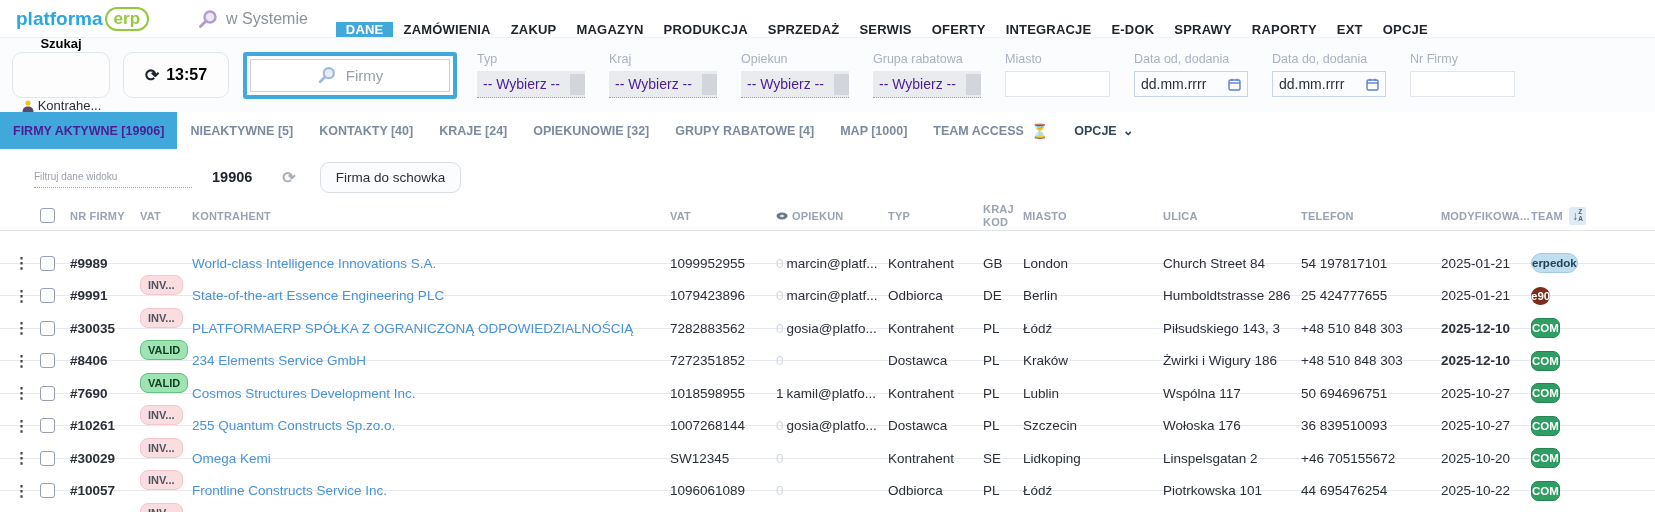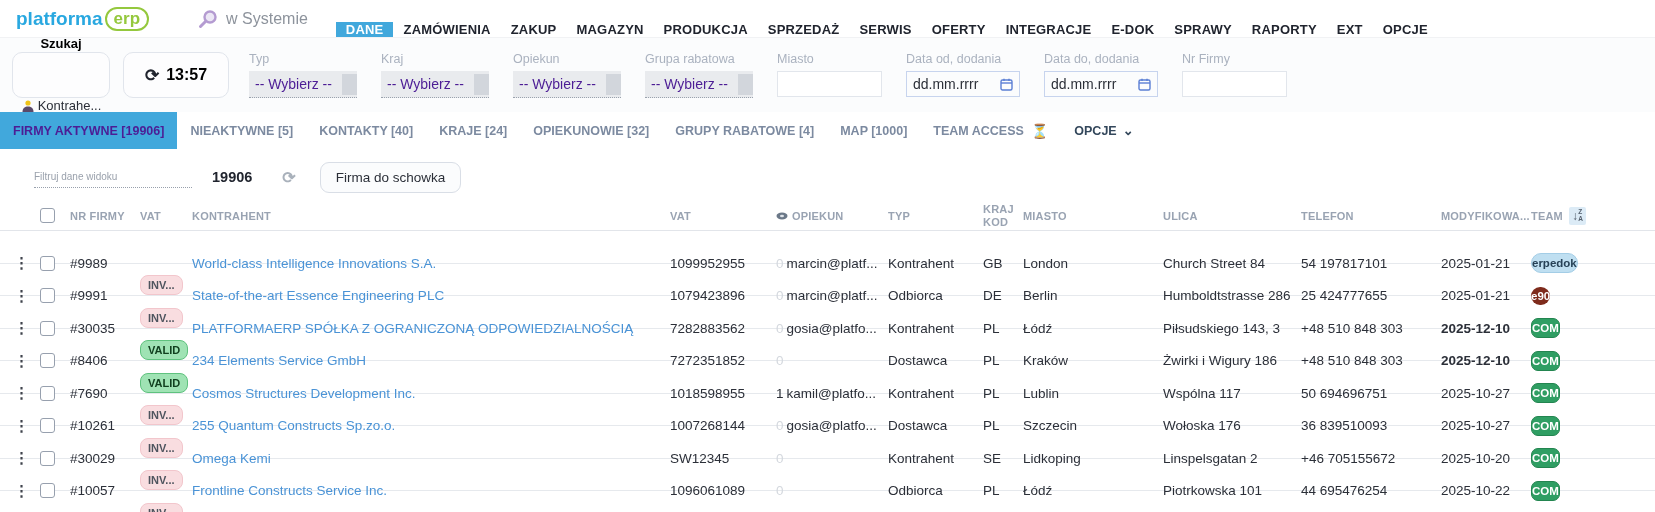--- a/index.html
+++ b/index.html
@@ -60,21 +60,21 @@
   .thead { height:30px; margin-top:4px; color:#99a3b2; font-size:11px; font-weight:700; letter-spacing:.2px; border-bottom:1px solid #e2e5ea; }
   .thead .two-line { white-space:pre-line; line-height:1.15; }
   .th-op { display:flex; align-items:center; gap:4px; }
   .th-team { display:flex; align-items:center; gap:6px; }
   .sort { display:inline-flex; align-items:center; background:#dcebf6; padding:2px 3px; border-radius:2px; cursor:pointer; }
   .sort .s-arrow { font-size:12px; color:#54606e; font-weight:700; }
   .sort .s-za { display:flex; flex-direction:column; font-size:6.5px; line-height:1.05; color:#54606e; }
   .row { height:32.5px; border-bottom:1px solid #e6e9ed; font-size:13.5px; }
   .kebab { color:#3f434c; font-weight:700; font-size:15px; cursor:pointer; text-align:left; }
   .cb { width:15px; height:15px; border:1.5px solid #97a0ae; border-radius:3px; background:#fff; display:inline-block; cursor:pointer; }
-  .c-nr { color:#2b2f38; }
+  .c-nr { color:#2b2f38;font-weight:bold; }
   .badge { justify-self:start; font-size:11px; font-weight:700; padding:3px 7px; border-radius:8px; white-space:nowrap;margin-top:44px; }
   .badge.inv { background:#f9dde0; color:#4e545e; border:1px solid #f2c6cc; }
   .badge.valid { background:#9fe3b4; color:#11401f; border:1px solid #5fc27e; }
   .c-name { color:#4a93d6; text-decoration:none; white-space:nowrap; overflow:hidden; text-overflow:ellipsis; padding-right:12px; cursor:pointer; }
   .c-op { white-space:nowrap; overflow:hidden; }
   .c-op .cnt { font-style:normal; color:#d4d8de; margin-right:3px; }
   .c-op .cnt.strong { color:#2b2f38; }
   .c-mod.bold { font-weight:700; }
   .pill { display:inline-block; font-size:11.5px; font-weight:700; padding:3px 0; border-radius:10px; white-space:nowrap; }
   .pill.team-blue { background:#bfdff1; color:#274257; border:1px solid #a3cde6; }
@@ -141,20 +141,31 @@
             <path d="M1.5 13 C1.5 9.3 4 7.6 7 7.6 C10 7.6 12.5 9.3 12.5 13 Z" fill="#5a4a6a"></path>
           </svg>
       </span>
       <span>Kontrahe...</span>
     </span>
   </button>
   <button class="btn btn-time">
     <span class="rf">⟳</span>
     <span>13:57</span>
   </button>
+  <div class="search-main">
+    <div class="inner">
+      <span style="display:flex;">
+        <svg width="20" height="20" viewBox="0 0 22 22">
+            <circle cx="13" cy="9" r="5.5" fill="#e8eef7" stroke="#9fb8dd" stroke-width="2.4"></circle>
+            <line x1="8.5" y1="13.5" x2="3.5" y2="18.5" stroke="#9fb8dd" stroke-width="3" stroke-linecap="round"></line>
+          </svg>
+      </span>
+      <span>Firmy</span>
+    </div>
+  </div>
   <div class="filters">
 
       <div class="filter select">
         <div class="f-label">Typ</div>
         <div class="fsel">
           <span>-- Wybierz --</span>
           <span class="sel-box"></span>
         </div>
 
       </div>

